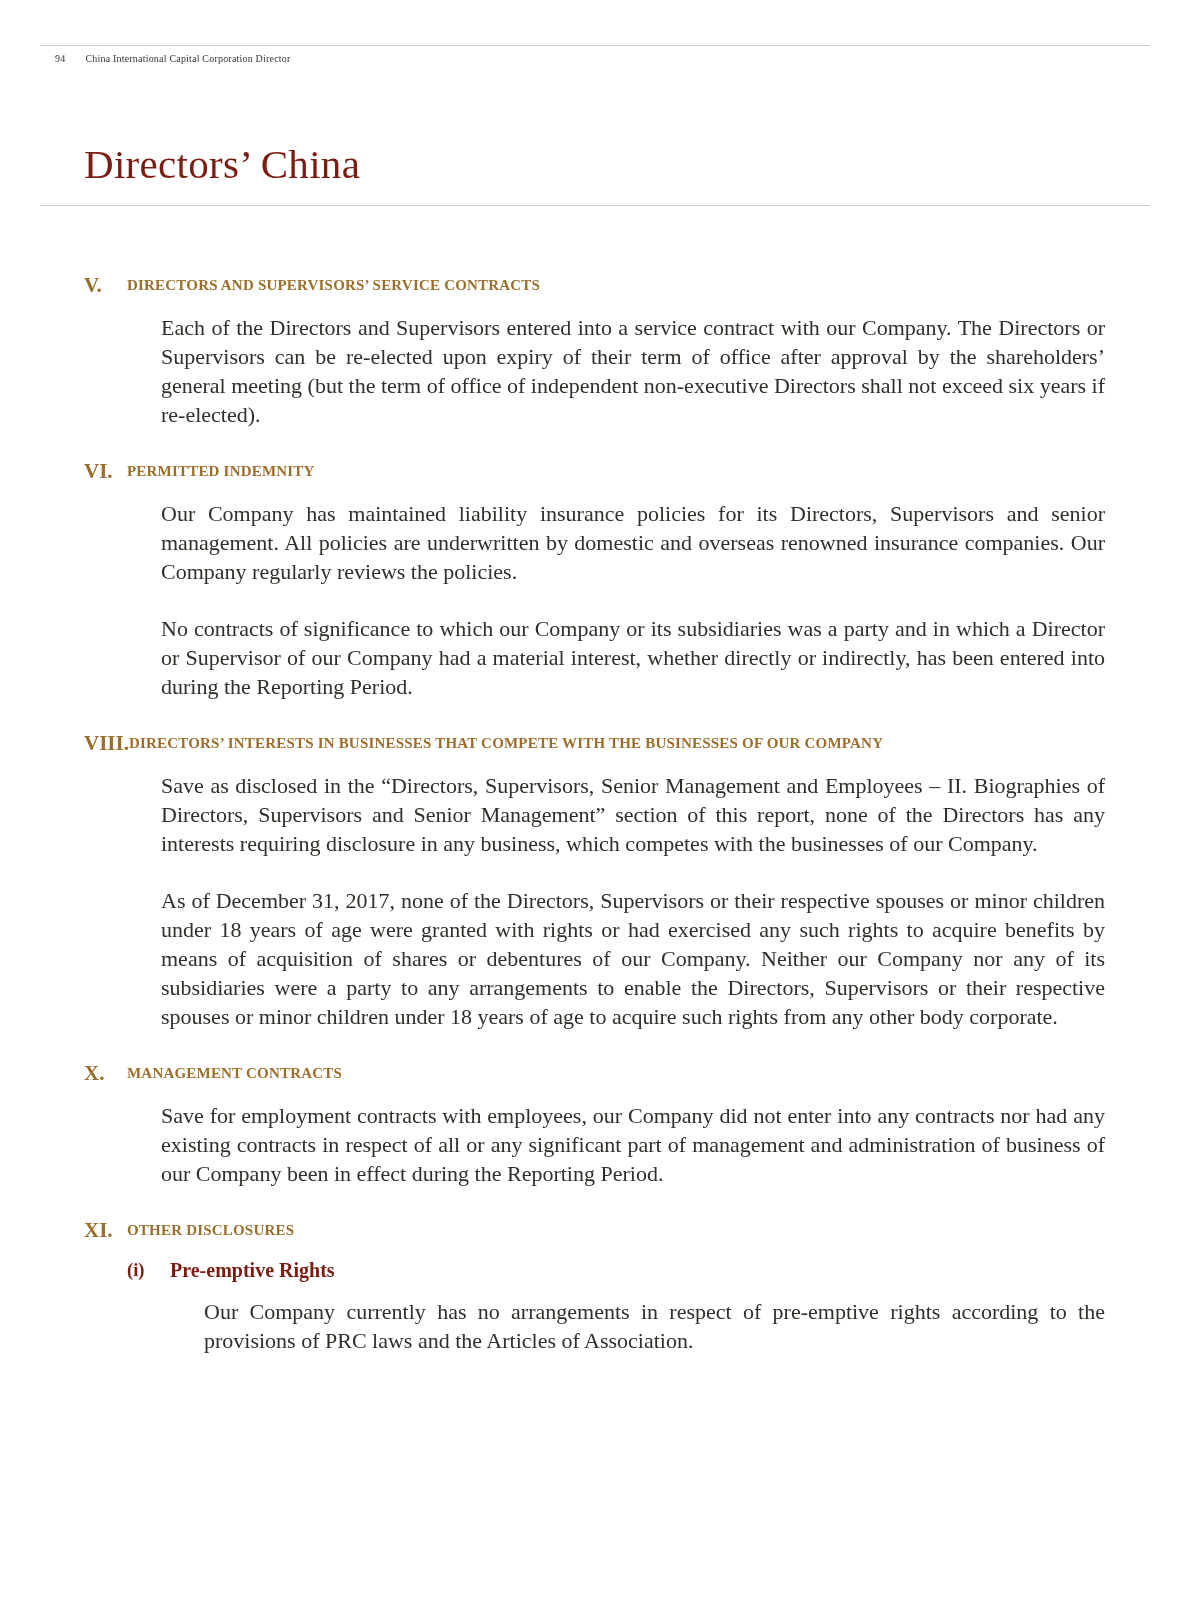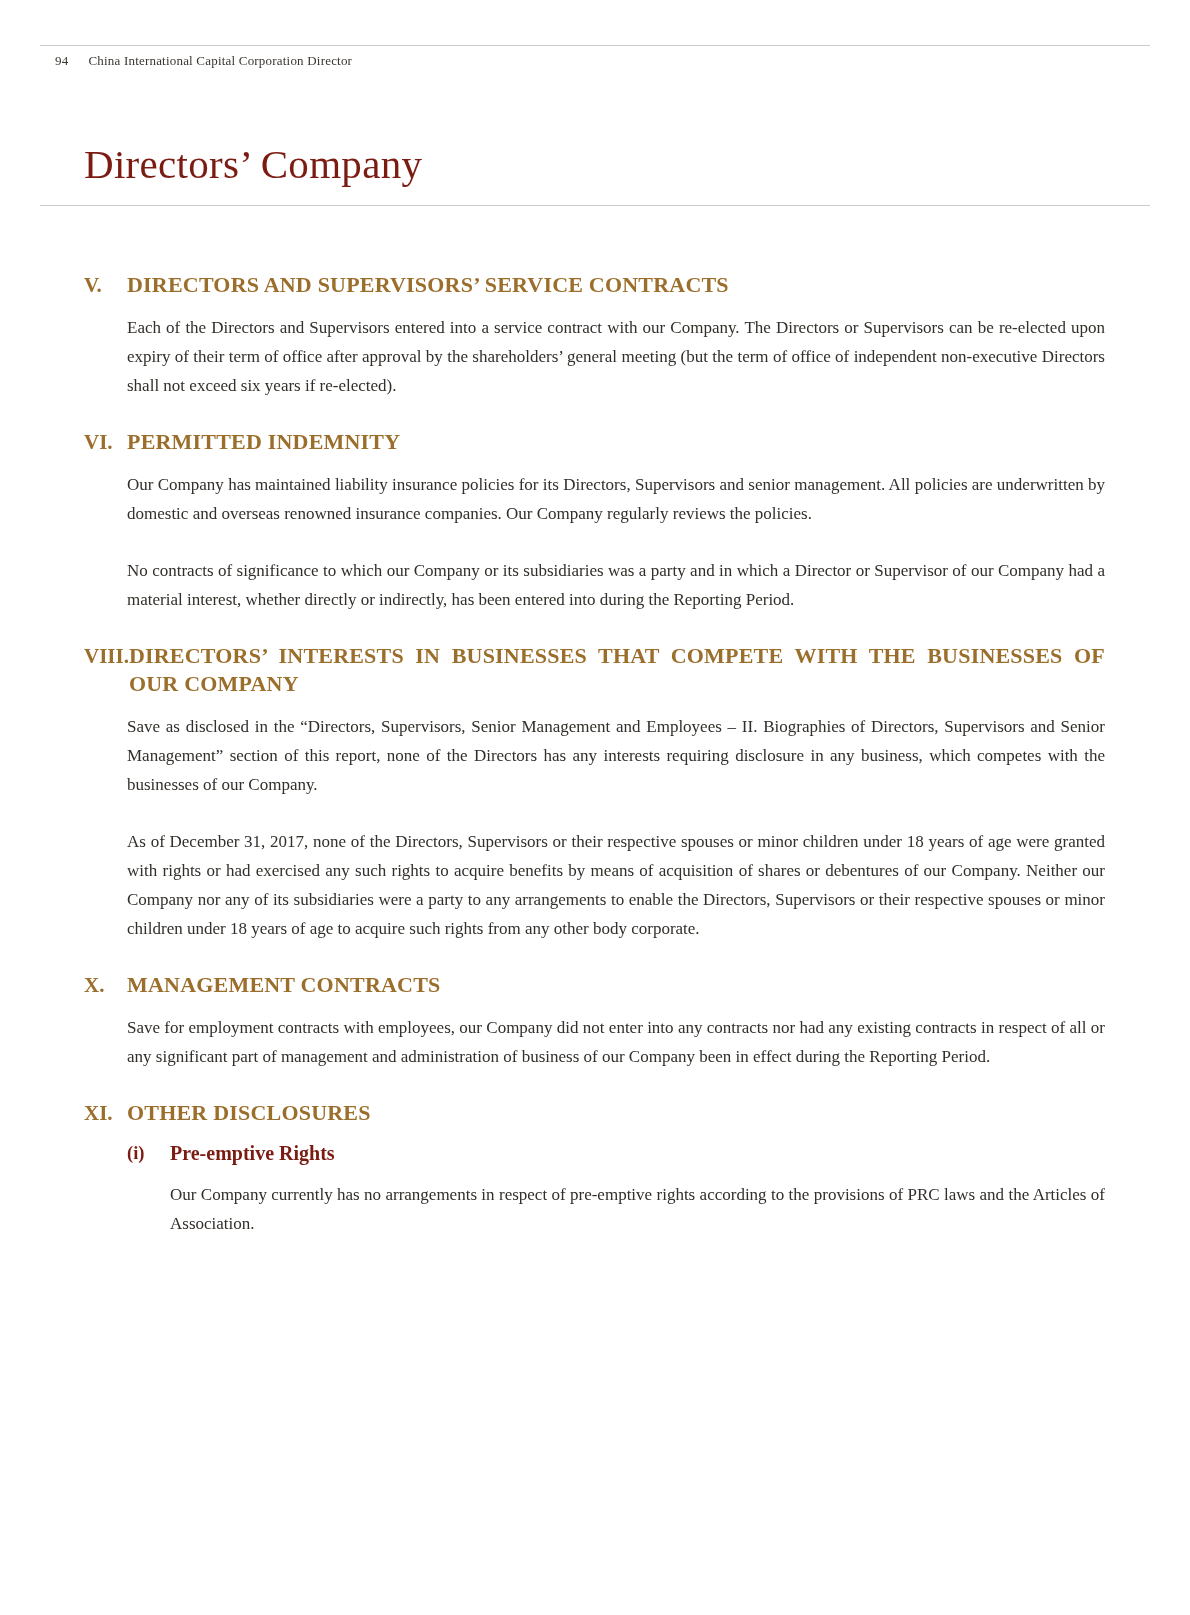--- a/index.html
+++ b/index.html
@@ -26,21 +26,21 @@
     background: var(--rule);
   }
   .rule-top { top: 45px; }
   .rule-under-title { top: 205px; }
   .running-header {
     position: absolute;
     top: 53px;
     left: 55px;
     display: flex;
     gap: 20px;
-    font-size: 13px;
+    font-size: 10px;
     color: #3a362f;
     letter-spacing: 0.2px;
   }
   .doc-title {
     position: absolute;
     left: 84px;
     top: 140px;
     font-size: 41px;
     font-weight: normal;
     color: var(--maroon);
@@ -61,34 +61,35 @@
   }
   .sec-num {
     flex: 0 0 43px;
     font-size: 21px;
     font-weight: bold;
     color: var(--gold);
     line-height: 28px;
   }
   .sec-title {
     flex: 1;
-    font-size: 22px;
+    font-size: 15px;
     font-weight: bold;
     color: var(--gold);
     line-height: 28px;
     letter-spacing: 0.2px;
     text-align: justify;
   }
   .sec-body { padding-left: 43px; margin-top: 14px; }
   .para {
-    font-size: 17px;
+    font-size: 22px;
     line-height: 29px;
     text-align: justify;
     color: var(--body-ink);
     margin-bottom: 20px;
+    margin-left: 34px;
   }
   .para:last-child { margin-bottom: 0; }
   .subsection { margin-top: 6px; }
   .subsection-heading { display: flex; align-items: flex-start; }
   .sub-num {
     flex: 0 0 43px;
     font-size: 18.5px;
     font-weight: bold;
     color: var(--maroon);
     line-height: 25px;
@@ -105,21 +106,21 @@
 </head>
 <body>
 
 <div class="rule rule-top"></div>
 
 <div class="running-header">
   <span>94</span>
   <span>China International Capital Corporation Director</span>
 </div>
 
-<h1 class="doc-title">Directors’ Company</h1>
+<h1 class="doc-title">Directors’ China</h1>
 
 <div class="rule rule-under-title"></div>
 
 <main class="content">
   <section class="section">
     <div class="section-heading">
       <span class="sec-num">V.</span>
       <h2 class="sec-title">DIRECTORS AND SUPERVISORS’ SERVICE CONTRACTS</h2>
     </div>
     <div class="sec-body">

